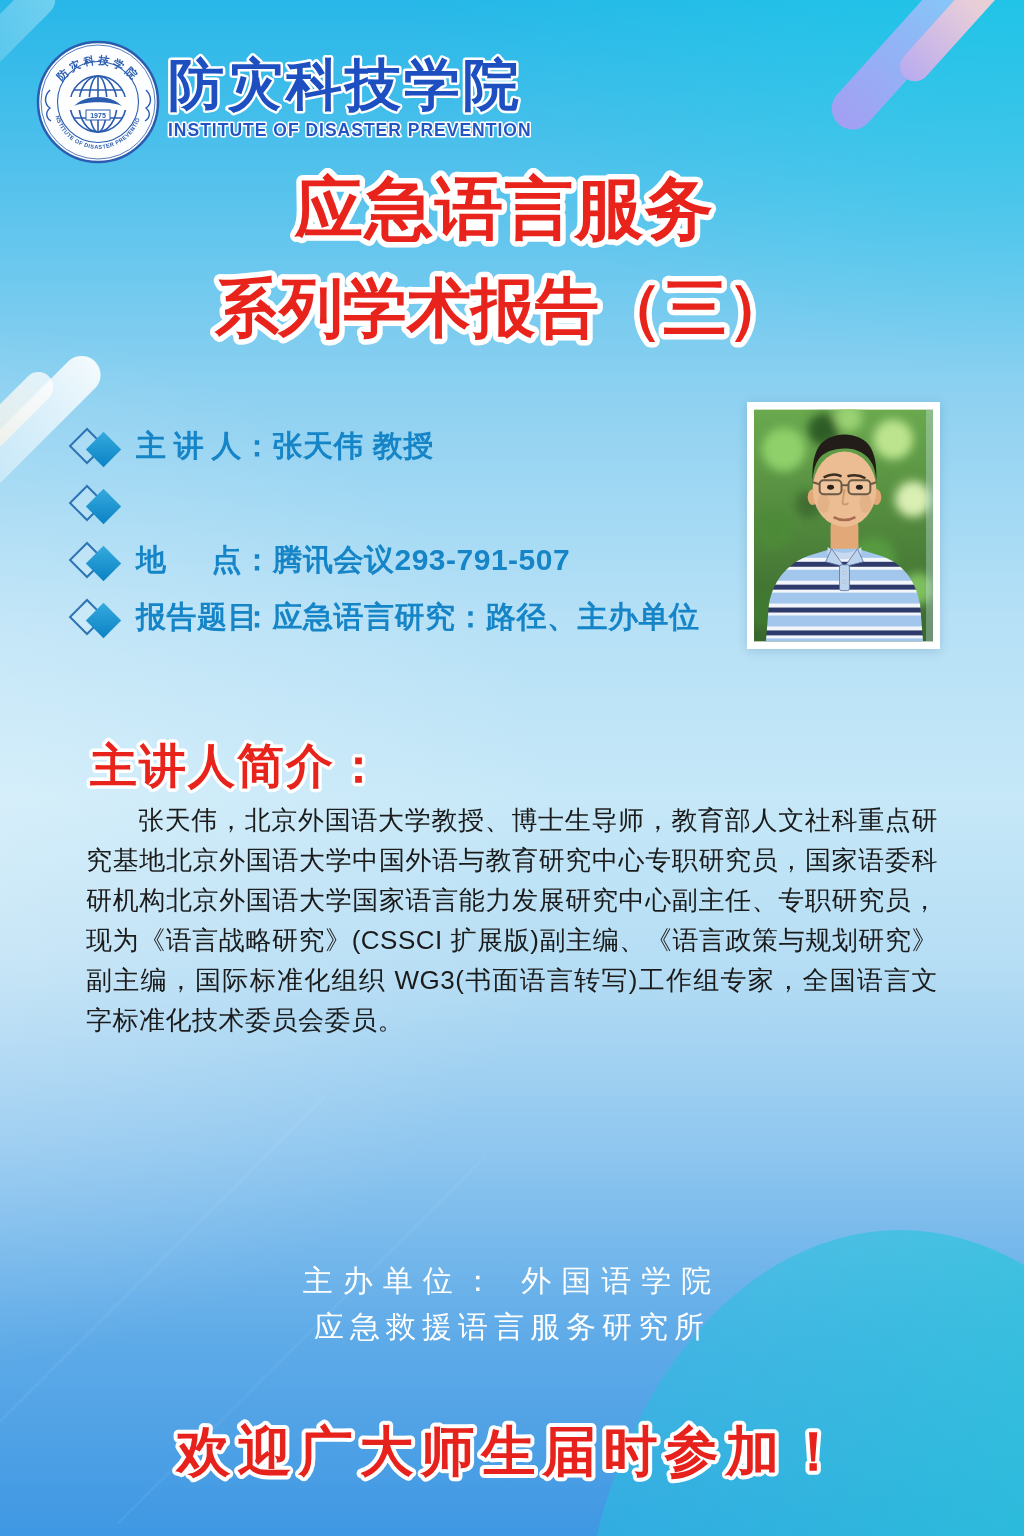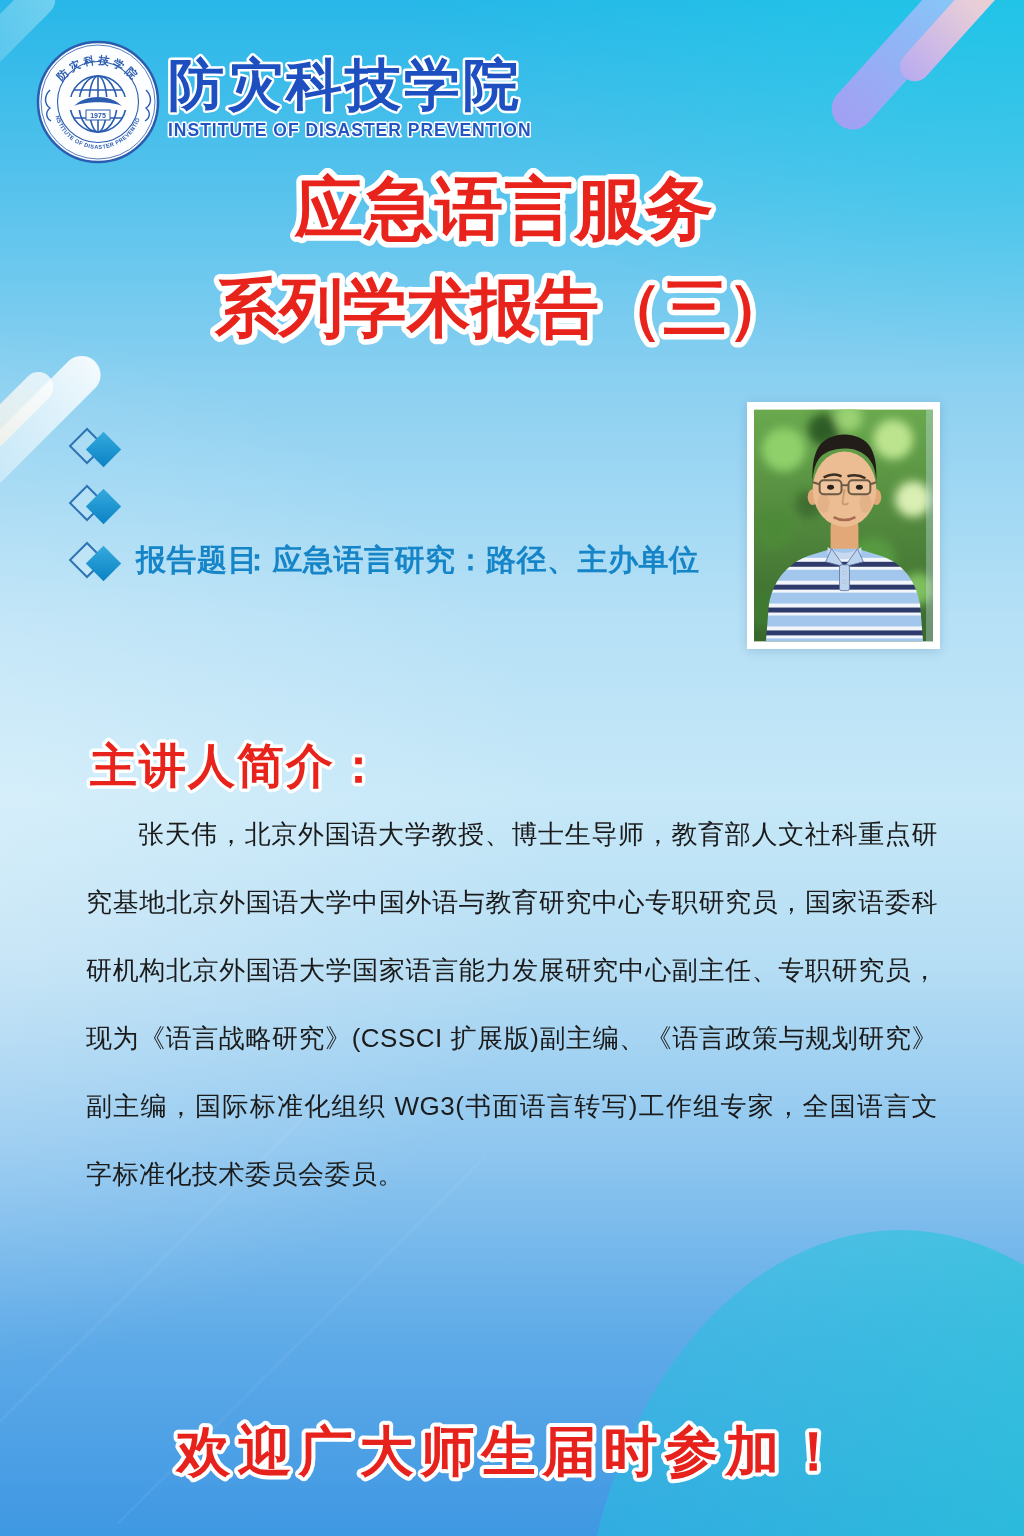--- a/index.html
+++ b/index.html
@@ -42,21 +42,21 @@
     background:linear-gradient(135deg,#35aade,#0b82c4);transform:rotate(45deg);}
   .info-text{font-size:30px;color:#1685c8;font-weight:600;letter-spacing:.5px;white-space:nowrap;}
   .info-label{display:inline-block;width:106px;text-align:justify;text-align-last:justify;vertical-align:bottom;}
 
   .photo-frame{position:absolute;left:747px;top:402px;padding:7px;background:#ffffff;
     box-shadow:0 2px 10px rgba(20,60,110,.18);}
   .photo-frame svg{display:block;}
 
   .bio-heading-svg{position:absolute;left:84px;top:724px;width:480px;height:78px;}
   .bio-paragraph{position:absolute;left:86px;top:800px;width:852px;margin:0;
-    font-size:26px;line-height:68px;color:#1b1b1b;text-align:justify;text-indent:2em;letter-spacing:.5px;}
+    font-size:26px;line-height:40px;color:#1b1b1b;text-align:justify;text-indent:2em;letter-spacing:.5px;}
 
   .organizer{position:absolute;left:0;top:1258px;width:1024px;text-align:center;color:#ffffff;}
   .organizer .line1{font-size:30px;letter-spacing:10px;line-height:46px;font-weight:500;}
   .organizer .line2{font-size:30px;letter-spacing:6px;line-height:46px;font-weight:500;}
 
   .welcome-svg{position:absolute;left:0;top:1398px;width:1024px;height:115px;}
 
   svg text{font-family:"Liberation Sans","DejaVu Sans",sans-serif;}
 </style>
 </head>
@@ -117,26 +117,34 @@
     <text x="505" y="64" text-anchor="middle" font-size="68" font-weight="900" fill="#e8231c" stroke="#ffffff" stroke-width="11" stroke-linejoin="round" paint-order="stroke" letter-spacing="2">应急语言服务</text>
     <text x="503" y="162" text-anchor="middle" font-size="64" font-weight="900" fill="#e8231c" stroke="#ffffff" stroke-width="11" stroke-linejoin="round" paint-order="stroke">系列学术报告（三）</text>
   </svg>
 
   <ul class="info-list">
     <li>
       <span class="bullet">
           <span class="back"></span>
           <span class="front"></span>
         </span>
-    </li>
-    <li>
-      <span class="bullet">
-          <span class="back"></span>
-          <span class="front"></span>
-        </span>
+      <span class="info-text"><span class="info-label">主讲人</span><span>：</span><span>张天伟 教授</span></span>
+    </li>
+    <li>
+      <span class="bullet">
+          <span class="back"></span>
+          <span class="front"></span>
+        </span>
+    </li>
+    <li>
+      <span class="bullet">
+          <span class="back"></span>
+          <span class="front"></span>
+        </span>
+      <span class="info-text"><span class="info-label">地点</span><span>：</span><span>腾讯会议293-791-507</span></span>
     </li>
     <li>
       <span class="bullet">
           <span class="back"></span>
           <span class="front"></span>
         </span>
       <span class="info-text"><span class="info-label">报告题目</span><span>：</span><span>应急语言研究：路径、主办单位</span></span>
     </li>
   </ul>
 
@@ -201,18 +209,22 @@
         <rect x="173" y="0" width="7" height="233" fill="#cfe8f6" opacity=".35"></rect>
       </g>
     </svg>
   </div>
 
   <svg class="bio-heading-svg" viewBox="0 0 480 78">
     <text x="6" y="58" font-size="47" font-weight="900" fill="#e8231c" stroke="#ffffff" stroke-width="7" stroke-linejoin="round" paint-order="stroke" letter-spacing="2">主讲人简介：</text>
   </svg>
   <p class="bio-paragraph">张天伟，北京外国语大学教授、博士生导师，教育部人文社科重点研究基地北京外国语大学中国外语与教育研究中心专职研究员，国家语委科研机构北京外国语大学国家语言能力发展研究中心副主任、专职研究员，现为《语言战略研究》(CSSCI 扩展版)副主编、《语言政策与规划研究》副主编，国际标准化组织 WG3(书面语言转写)工作组专家，全国语言文字标准化技术委员会委员。</p>
 
+  <div class="organizer">
+    <div class="line1">主办单位： 外国语学院</div>
+    <div class="line2">应急救援语言服务研究所</div>
+  </div>
 
   <svg class="welcome-svg" viewBox="0 0 1024 115">
     <text x="512" y="72" text-anchor="middle" font-size="54" font-weight="900" fill="#e7221c" stroke="#ffffff" stroke-width="8" stroke-linejoin="round" paint-order="stroke" letter-spacing="7">欢迎广大师生届时参加！</text>
   </svg>
 
 </div>
 
 </body></html>

